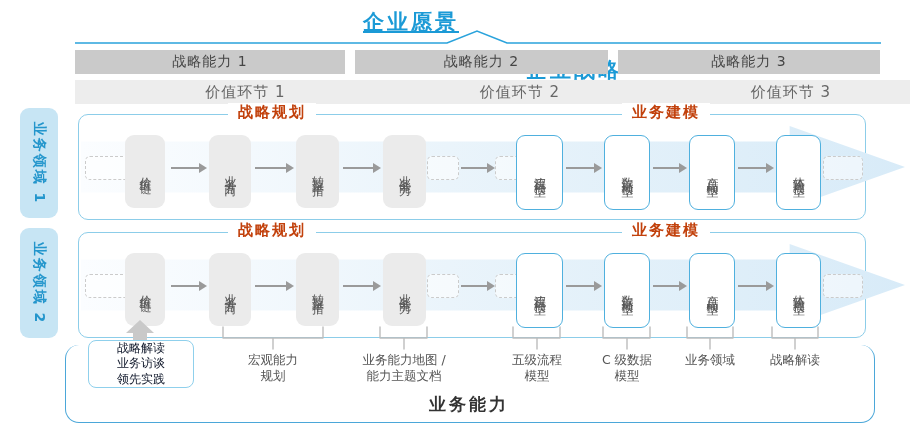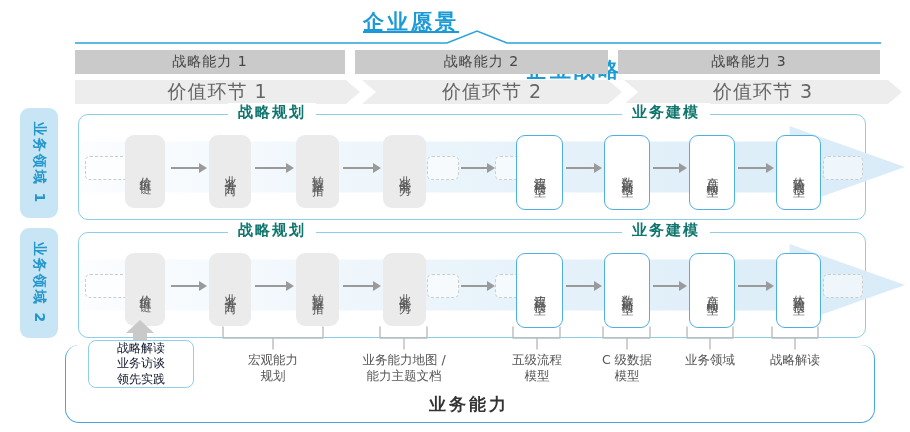--- a/index.html
+++ b/index.html
@@ -12,36 +12,36 @@
   .t-strategy{left:526px;margin-top:48px;}
   .notch-line{position:absolute;left:75px;top:28px;}
 
   
   .cap-bar{position:absolute;top:50px;height:24px;background:#cacaca;display:flex;align-items:center;justify-content:center;
            font-size:14px;color:#454545;letter-spacing:1px;}
   .cap1{left:75px;width:270px;} .cap2{left:355px;width:253px;} .cap3{left:618px;width:262px;}
 
   
   .chev{position:absolute;top:80px;height:24px;background:#ededed;display:flex;align-items:center;justify-content:center;
-        font-size:19px;color:#666;letter-spacing:1px;}
+        font-size:15px;color:#666;letter-spacing:1px;padding-left:28px;}
   .chev-first{clip-path:polygon(0 0,calc(100% - 14px) 0,100% 50%,calc(100% - 14px) 100%,0 100%);}
   .chev-mid{clip-path:polygon(0 0,calc(100% - 14px) 0,100% 50%,calc(100% - 14px) 100%,0 100%,14px 50%);}
   .vl1{left:75px;width:285px;} .vl2{left:362px;width:260px;} .vl3{left:624px;width:278px;}
 
   
   .domain{position:absolute;left:20px;width:38px;height:110px;background:#c7e5f4;border-radius:9px;
           display:flex;align-items:center;justify-content:center;}
   .dom1{top:108px;} .dom2{top:228px;}
   .domain span{transform:rotate(90deg);white-space:nowrap;color:#2496cc;font-weight:bold;font-size:14px;letter-spacing:2px;}
 
   
   .panel{position:absolute;left:78px;width:786px;height:104px;border:1.5px solid #8ccde9;border-radius:10px;background:#fff;}
   .panel-1{top:114px;} .panel-2{top:232px;}
   .sec-title{position:absolute;top:-12px;transform:translateX(-50%);background:#fff;padding:0 10px;
-             font-weight:bold;font-size:15px;color:#0f766e;letter-spacing:2px;white-space:nowrap;z-index:4;}
+             font-weight:bold;font-size:15px;color:#c2410c;letter-spacing:2px;white-space:nowrap;z-index:4;}
   .st-planning{left:193px;} .st-modeling{left:587px;}
 
   .band{position:absolute;left:2px;top:11px;width:824px;height:82px;z-index:0;
         background:linear-gradient(90deg,#fbfdff 0%,#e6f2fa 55%,#d8ebf8 100%);
         clip-path:polygon(0 19%,86% 19%,86% 0,100% 50%,86% 100%,86% 81%,0 81%);}
 
   .pbox{position:absolute;top:20px;height:73px;border-radius:9px;display:flex;align-items:center;justify-content:center;
         z-index:2;font-size:12px;color:#565656;}
   .pbox span{writing-mode:vertical-rl;text-orientation:upright;letter-spacing:3px;line-height:1.1;}
   .pbox-gray{background:#ebebeb;}

